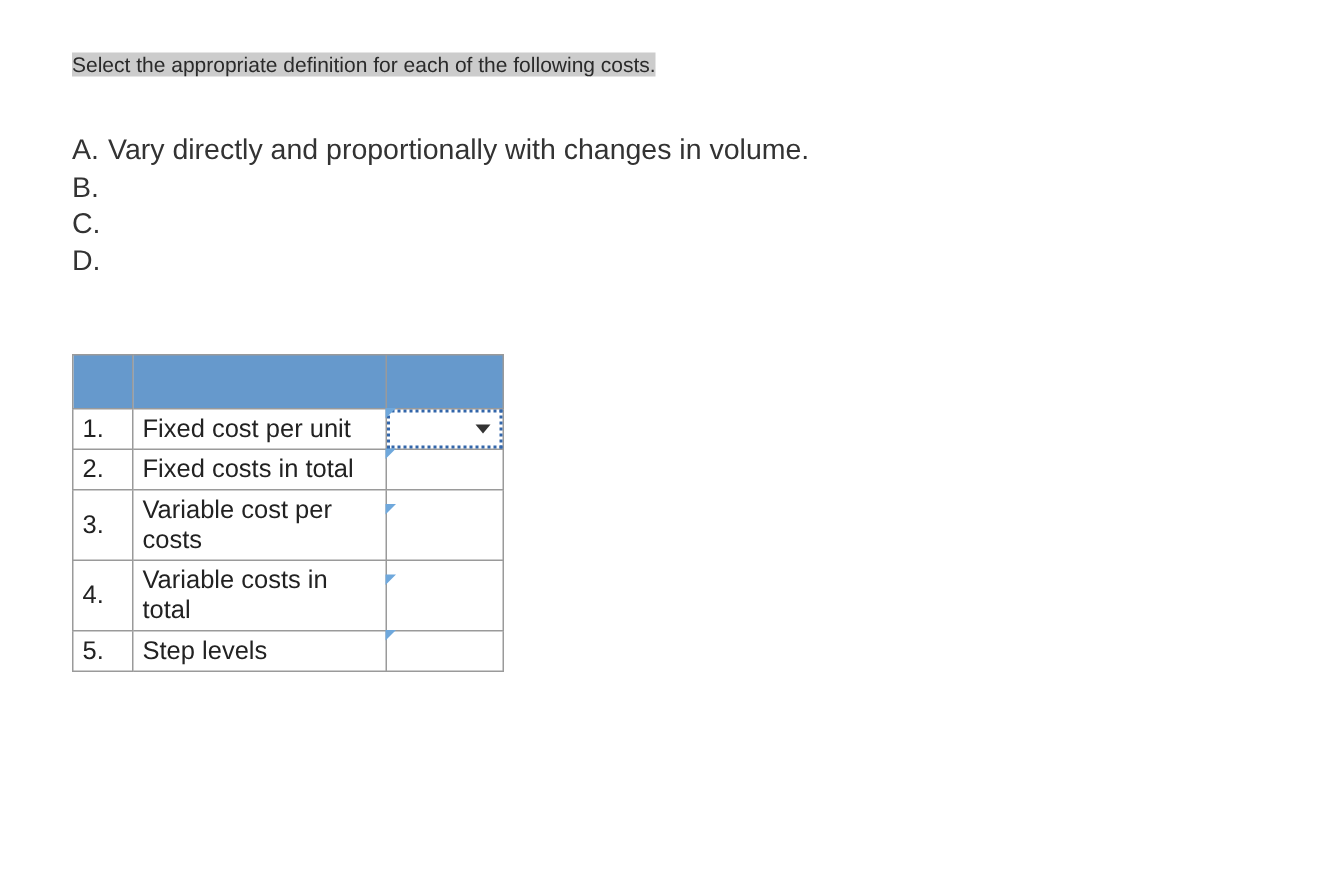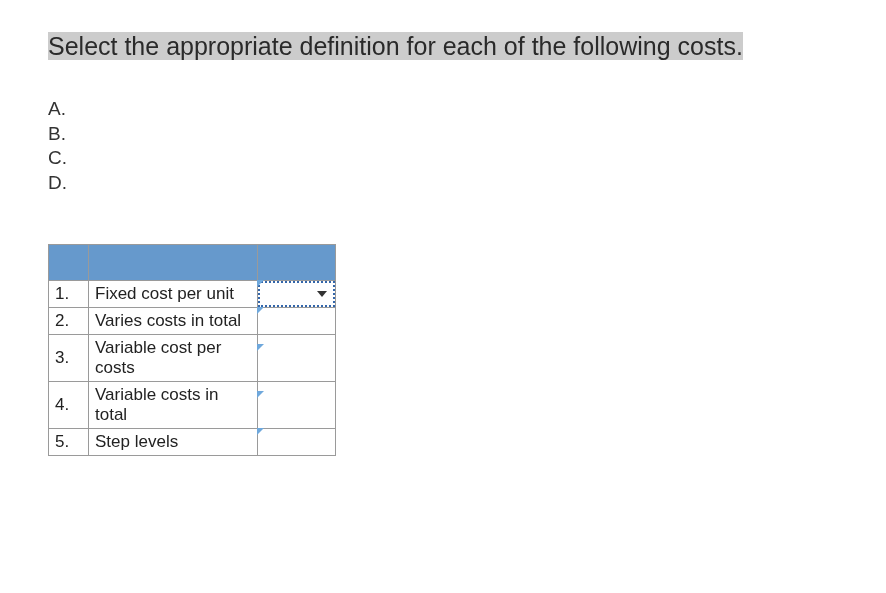--- a/index.html
+++ b/index.html
@@ -12,21 +12,21 @@
     width: 886px;
     height: 593px;
     box-sizing: border-box;
   }
   .page {
     padding: 32px 48px;
   }
   .instruction {
     background: #cccccc;
     display: inline;
-    font-size: 25px;
+    font-size: 14px;
     color: #2a2a2a;
   }
   .definitions {
     margin-top: 36px;
     font-size: 19px;
     color: #333333;
     line-height: 1.3;
   }
   .definitions .line {
     display: flex;
@@ -97,20 +97,21 @@
 </head>
 <body>
 
 <div class="page">
 
   <span class="instruction">Select the appropriate definition for each of the following costs.</span>
 
   <div class="definitions">
     <div class="line">
       <span class="letter">A.</span>
+      <span>Vary directly and proportionally with changes in volume.</span>
     </div>
     <div class="line">
       <span class="letter">B.</span>
     </div>
     <div class="line">
       <span class="letter">C.</span>
     </div>
     <div class="line">
       <span class="letter">D.</span>
     </div>
@@ -130,21 +131,21 @@
         <td class="col-answer">
           <div class="answer-cell active">
             <span class="notch"></span>
             <span></span>
             <span class="caret"></span>
           </div>
         </td>
       </tr>
       <tr>
         <td class="col-num">2.</td>
-        <td class="col-label">Varies costs in total</td>
+        <td class="col-label">Fixed costs in total</td>
         <td class="col-answer">
           <div class="answer-cell">
             <span class="notch"></span>
             <span></span>
           </div>
         </td>
       </tr>
       <tr>
         <td class="col-num">3.</td>
         <td class="col-label">Variable cost per costs</td>

